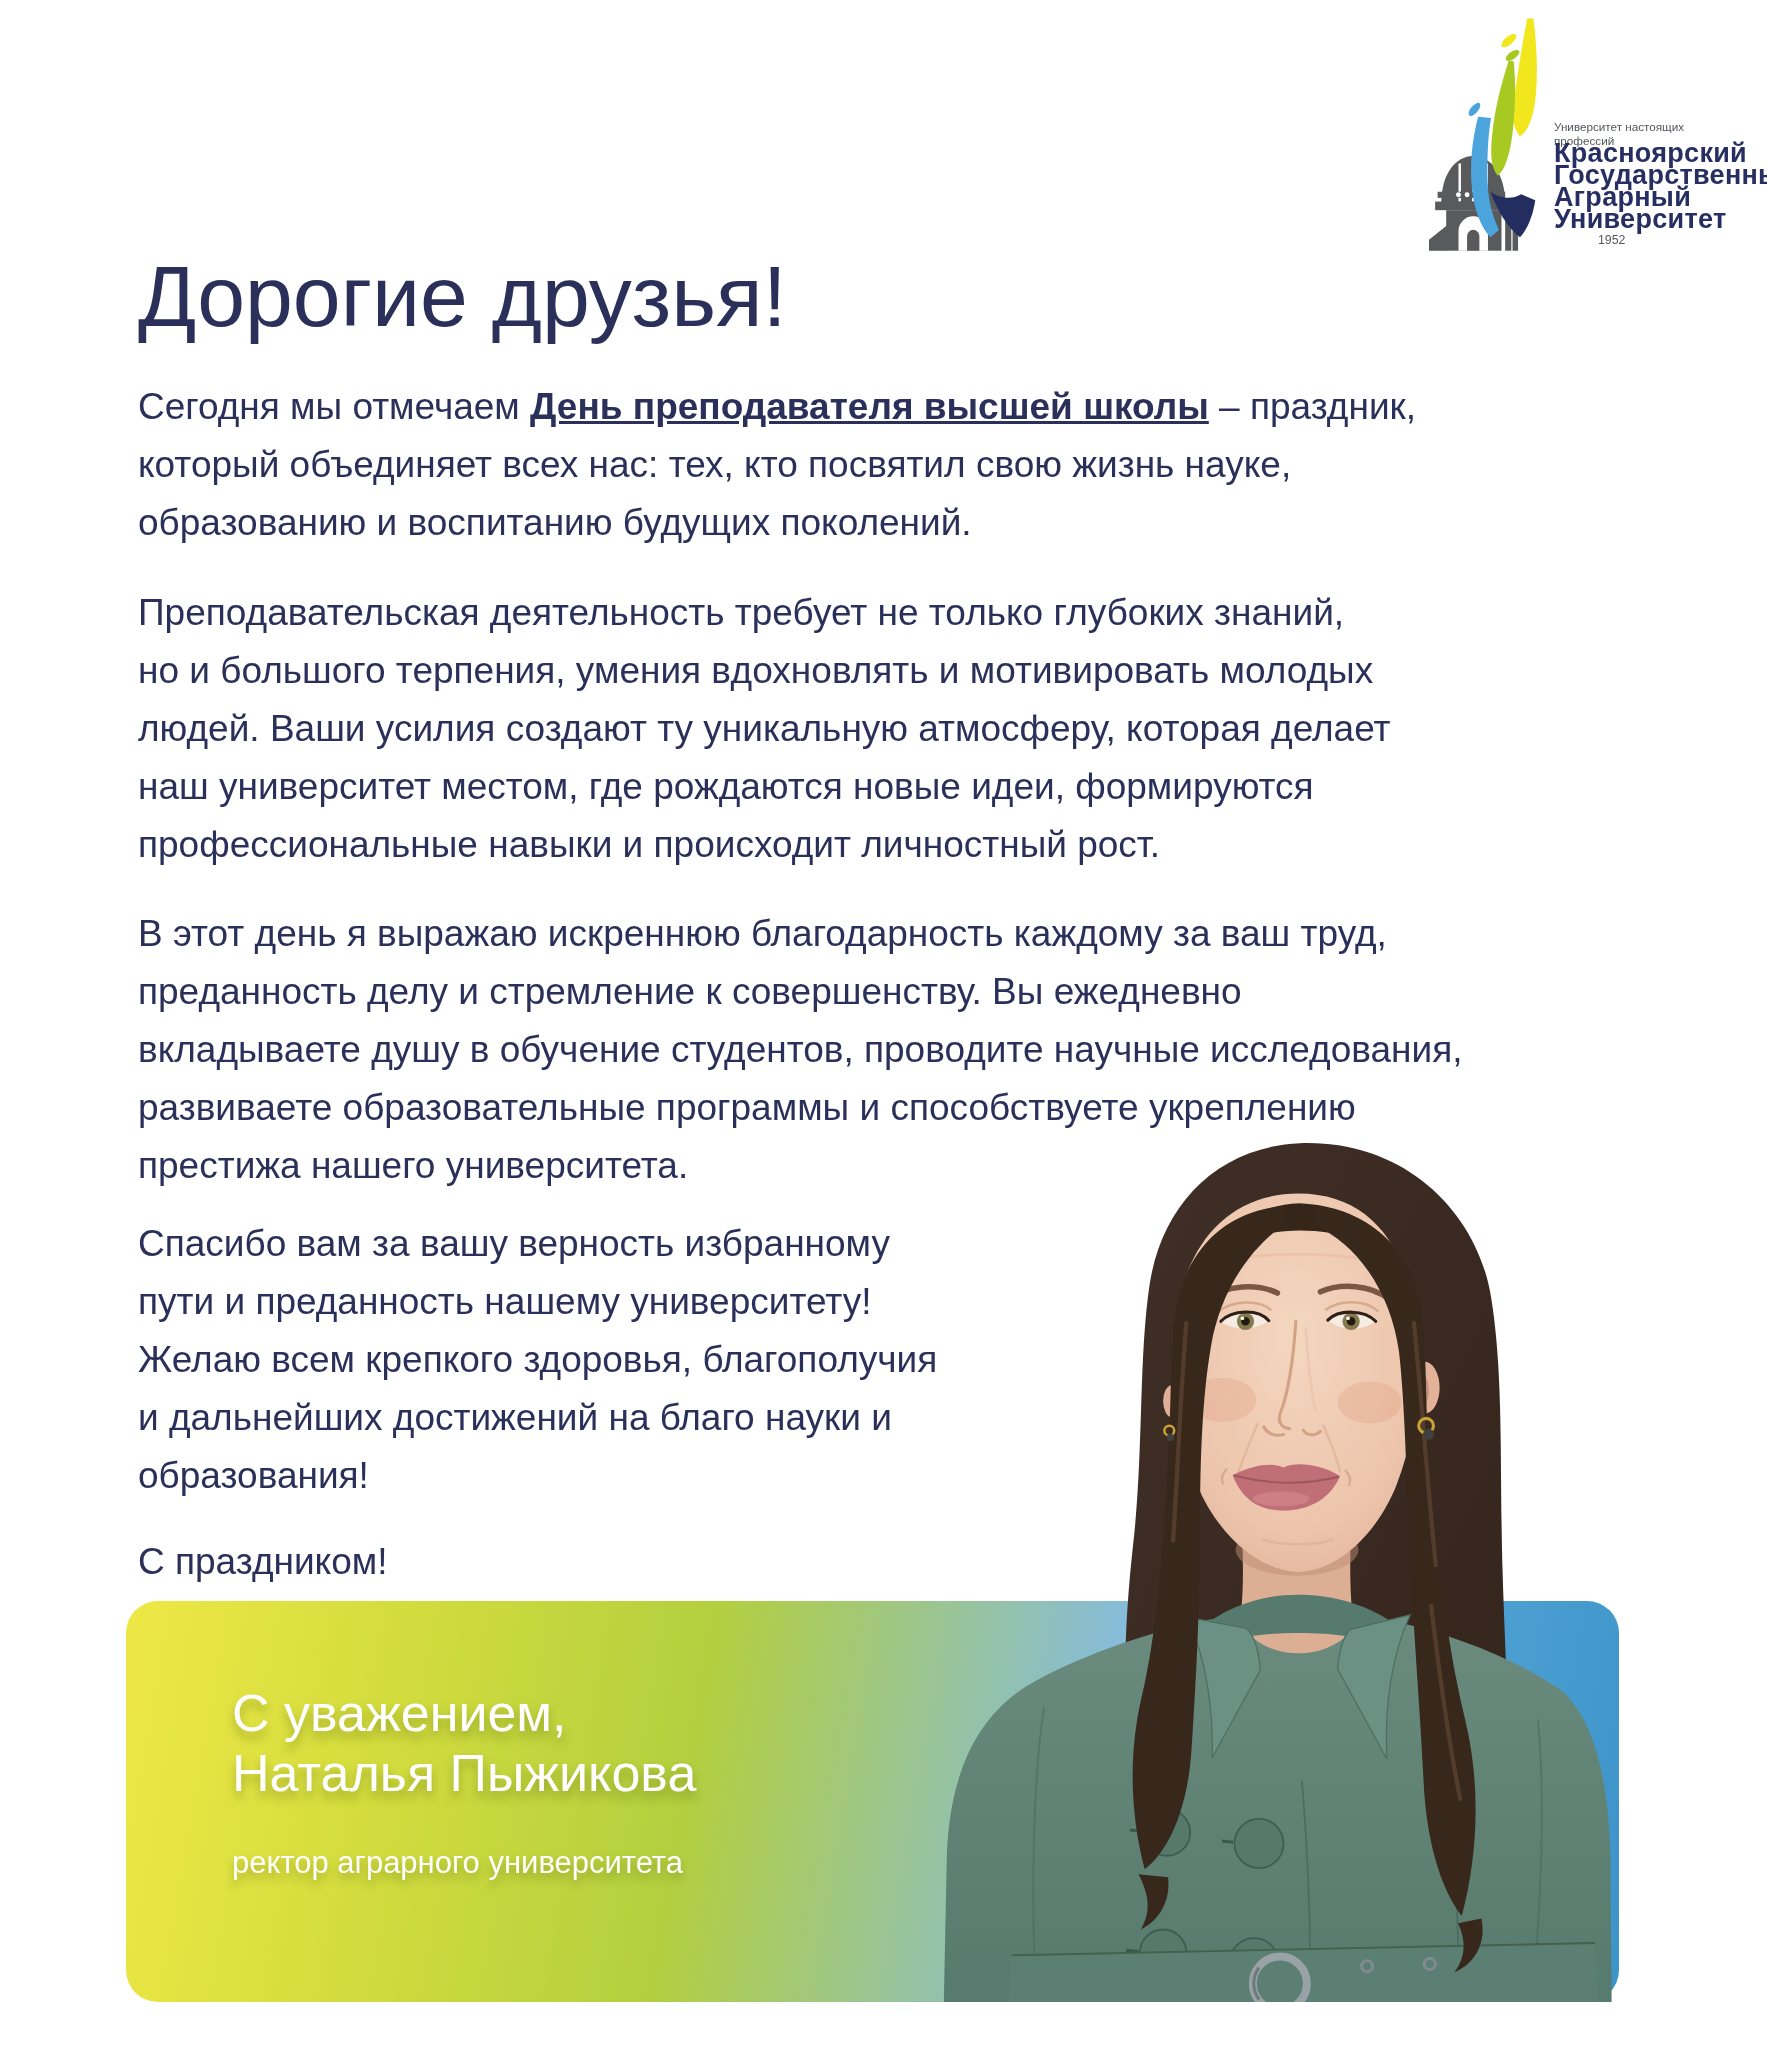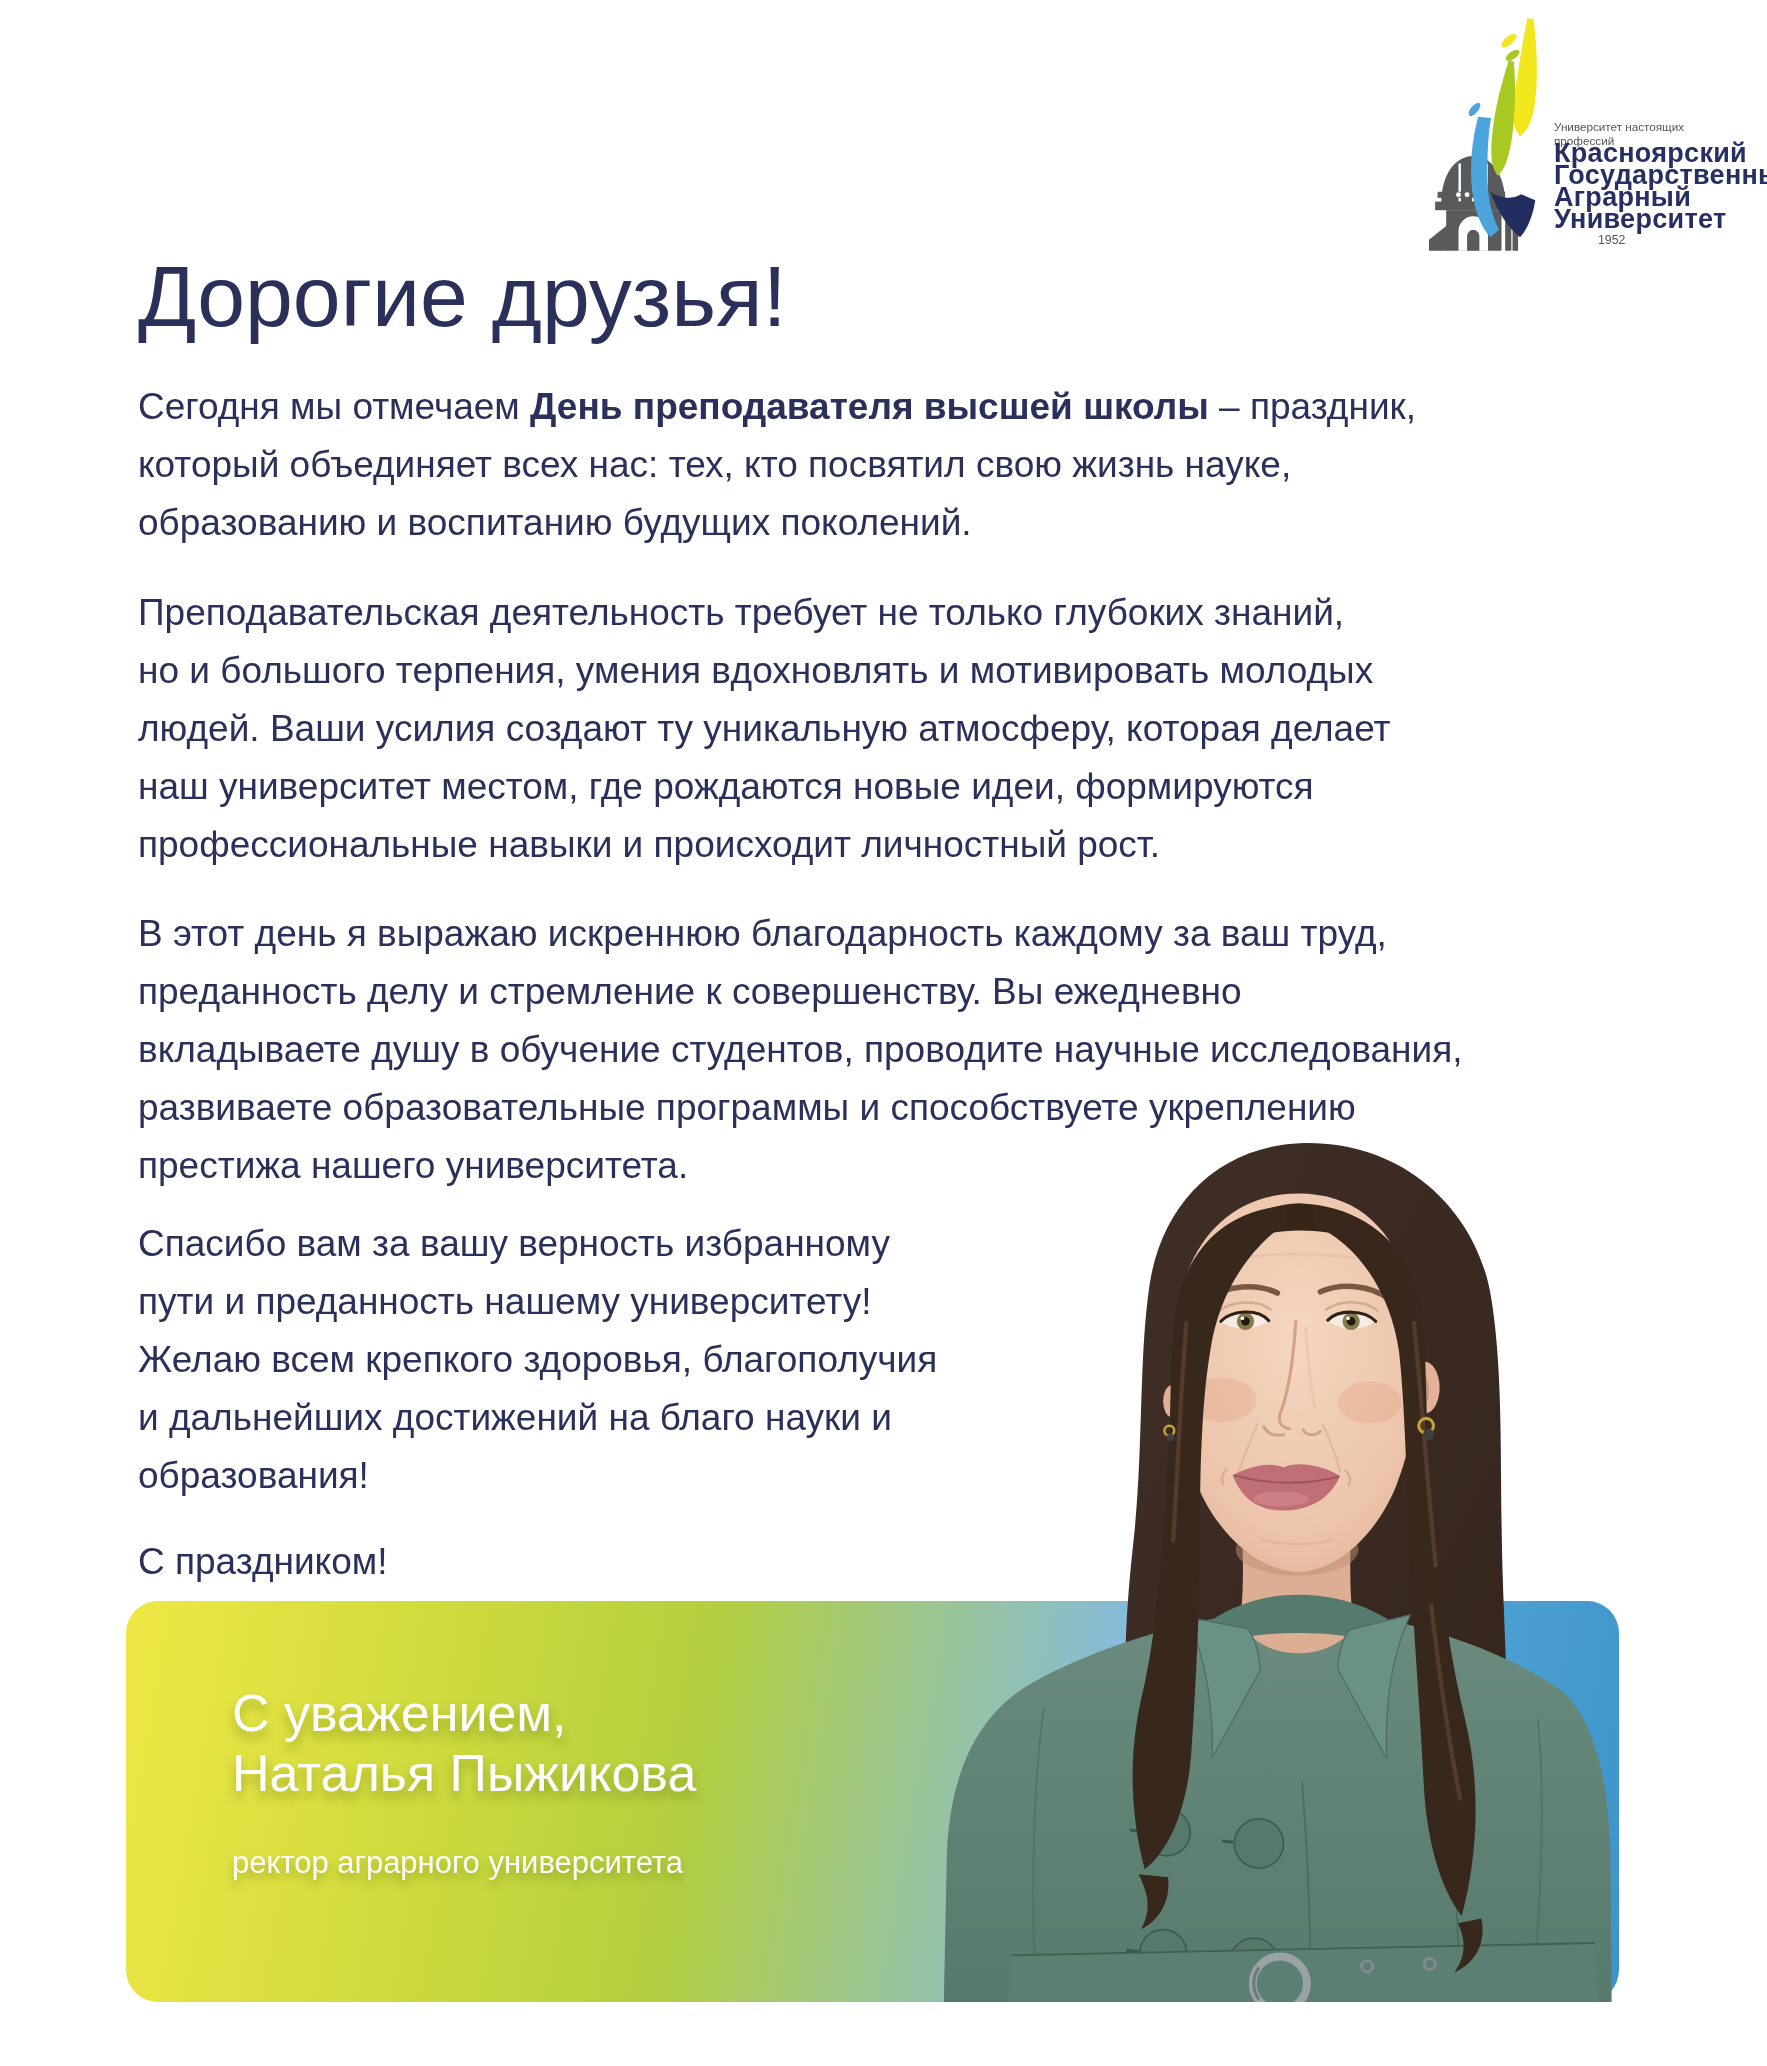--- a/index.html
+++ b/index.html
@@ -10,21 +10,21 @@
   
   .logo{position:absolute;left:1429px;top:17px;width:339px;height:235px;}
   .logo-mark{position:absolute;left:0;top:0;width:129px;height:234px;}
   .logo-text{position:absolute;left:125px;top:0;width:214px;height:235px;}
   .logo-tagline{position:absolute;left:0;top:103px;font-size:11.7px;line-height:14px;color:#53565c;white-space:pre-line;}
   .logo-name{position:absolute;left:0;top:125px;font-size:27px;line-height:22px;font-weight:700;color:#272f62;white-space:pre-line;letter-spacing:0.3px;}
   .logo-year{position:absolute;left:0;top:216px;font-size:12.3px;color:#53565c;margin-left:44px;}
   
   .title{position:absolute;left:138px;top:253px;margin:0;font-size:86px;line-height:1;font-weight:400;color:#2a3059;}
   .para{position:absolute;left:138px;margin:0;font-size:37px;line-height:58px;white-space:pre-line;color:#2a3059;}
-  .para strong{font-weight:700;}
+  .para strong{font-weight:700;text-decoration:underline;}
   .p1{top:378px;width:1463px;}
   .p2{top:584px;width:1463px;}
   .p3{top:905px;width:1487px;}
   .p4{top:1215px;width:824px;}
   .closing{top:1533px;width:553px;}
   
   .card{
     position:absolute;left:126px;top:1601px;width:1493px;height:401px;border-radius:32px;
     background:linear-gradient(100deg,#eee846 0%,#d3dc3d 18%,#b3cf3f 38%,#86bcd9 64%,#51a3d4 84%,#3d94c9 100%);
     z-index:1;

